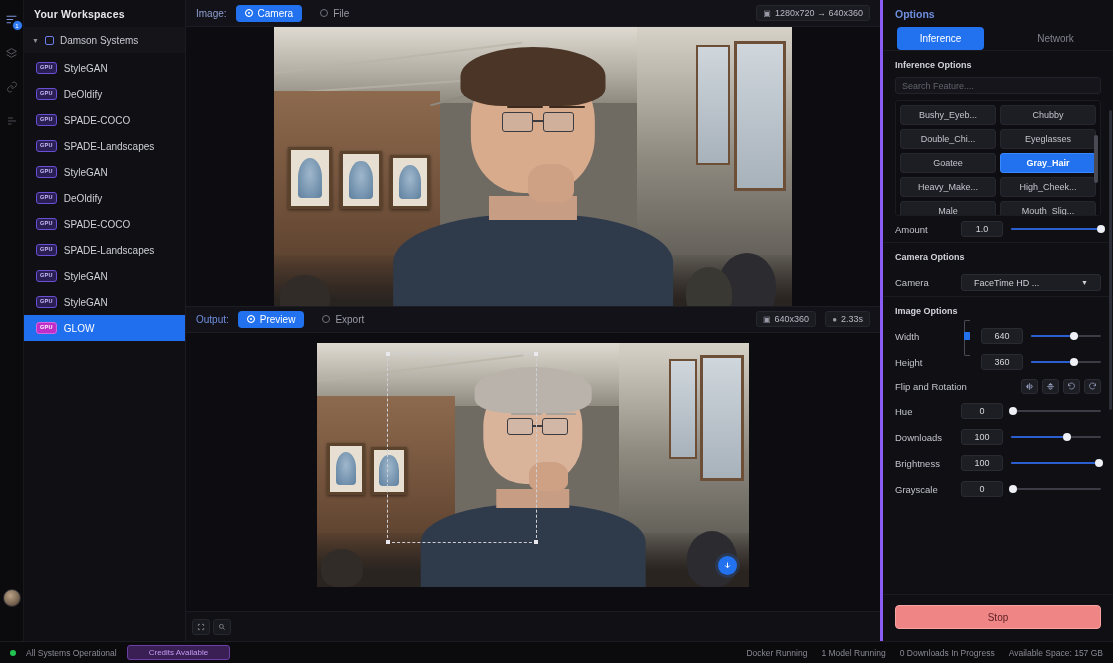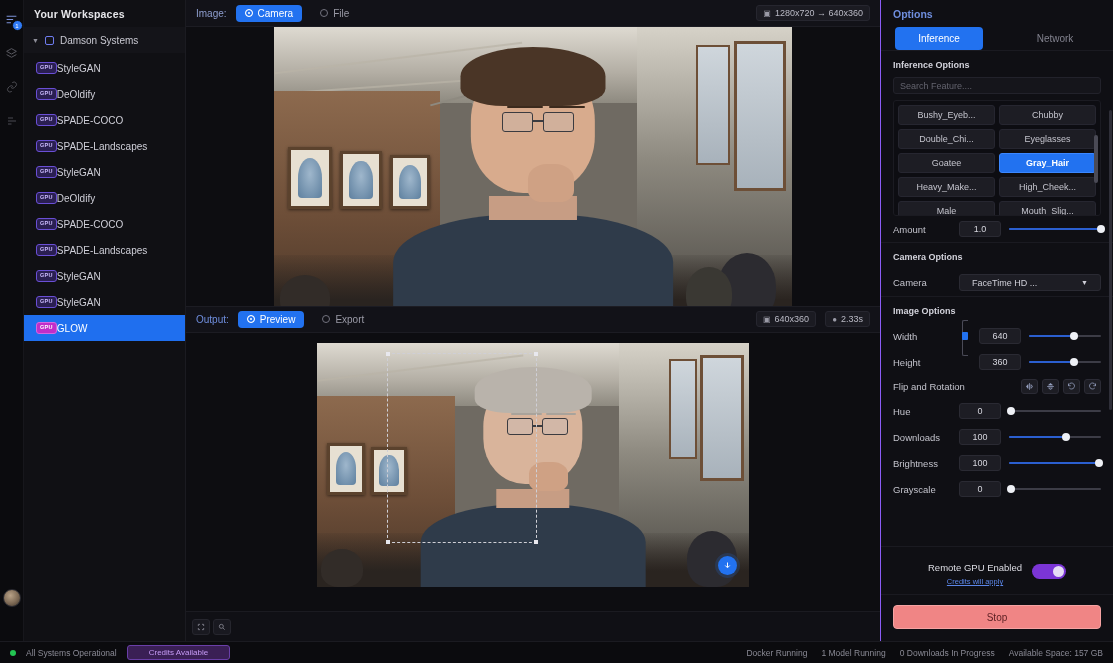--- a/index.html
+++ b/index.html
@@ -45,21 +45,21 @@
   .ws-group {
     height:26px; display:flex; align-items:center; gap:6px; padding:0 8px;
     font-size:10px; color:#c9c9d2; background:#141419;
   }
   .chev { font-size:7px; color:#8e8e99; }
   .ws-folder {
     width:9px; height:9px; border:1px solid #6f7cf0; border-radius:2px; flex:0 0 9px;
   }
   .ws-list { flex:1; overflow:hidden; padding-top:2px; }
   .ws-item {
-    height:26px; display:flex; align-items:center; padding:0 8px 0 12px;
+    height:26px; display:flex; align-items:center; gap:7px; padding:0 8px 0 12px;
     font-size:10px; color:#cfcfd8; cursor:pointer;
   }
   .ws-item.selected { background:#1f6fef; color:#fff; }
   .gpu-badge {
     font-size:5.5px; font-weight:bold; letter-spacing:.3px; color:#cdbcff;
     border:1px solid #6a4fd6; background:#2a1f52; border-radius:3px;
     padding:2px 3px; line-height:1; flex:0 0 auto; min-width:15px; text-align:center;
   }
   .ws-item.selected .gpu-badge { background:#c02ec9; border-color:#d666e0; color:#fff; }
 
@@ -154,21 +154,21 @@
   .bottom-tools {
       height:30px; flex:0 0 30px; display:flex; align-items:center; gap:3px;
       padding:0 6px; background:#101015; border-top:1px solid #1b1b21;
   }
   .tool-btn {
       width:18px; height:16px; border:1px solid #26262e; background:#191920; border-radius:3px;
       display:flex; align-items:center; justify-content:center; font-size:7px; color:#8d8d98;
   }
 
   
-  .options { width:233px; flex:0 0 233px; background:#0f0f14; border-left:1px solid #8b5cf6;
+  .options { width:233px; flex:0 0 233px; background:#0f0f14; border-left:3px solid #8b5cf6;
              display:flex; flex-direction:column; min-height:0; }
   .opt-head { height:27px; display:flex; align-items:center; padding:0 12px;
               font-size:10.5px; font-weight:bold; color:#6f8ede; }
   .opt-tabs { display:flex; padding:0 0 0 0; }
   .opt-tab { flex:1; text-align:center; padding:6px 0; font-size:10px; color:#82828e;
              border-radius:4px; margin:0 14px; cursor:pointer; }
   .opt-tab.on { background:#2272f0; color:#fff; }
   .sect-title { font-size:9px; font-weight:bold; color:#d2d2db; padding:9px 12px 7px; }
   .sect { border-top:1px solid #1a1a21; }
   .search {
@@ -614,31 +614,20 @@
             <span class="num">0</span>
             <span class="slider">
               <span class="track"></span>
                 <span class="fill" id="sl-gray-fill" style="width: 2%;"></span>
                 <span class="knob" id="sl-gray-knob" style="left: 2%;"></span>
             </span>
           </div>
         </div>
       </div>
 
-      <div class="sect">
-        <div class="gpu-row">
-          <span class="gpu-txt">
-            <span class="gpu-t1">Remote GPU Enabled</span>
-            <span class="gpu-t2" style="display:block;">Credits will apply</span>
-          </span>
-          <span class="toggle">
-              <i></i>
-            </span>
-        </div>
-      </div>
 
       <div class="stop-wrap sect">
         <div class="stop-btn">Stop</div>
       </div>
     </div>
   </div>
 
   <div class="status">
     <span class="dot"></span>
     <span>All Systems Operational</span>

